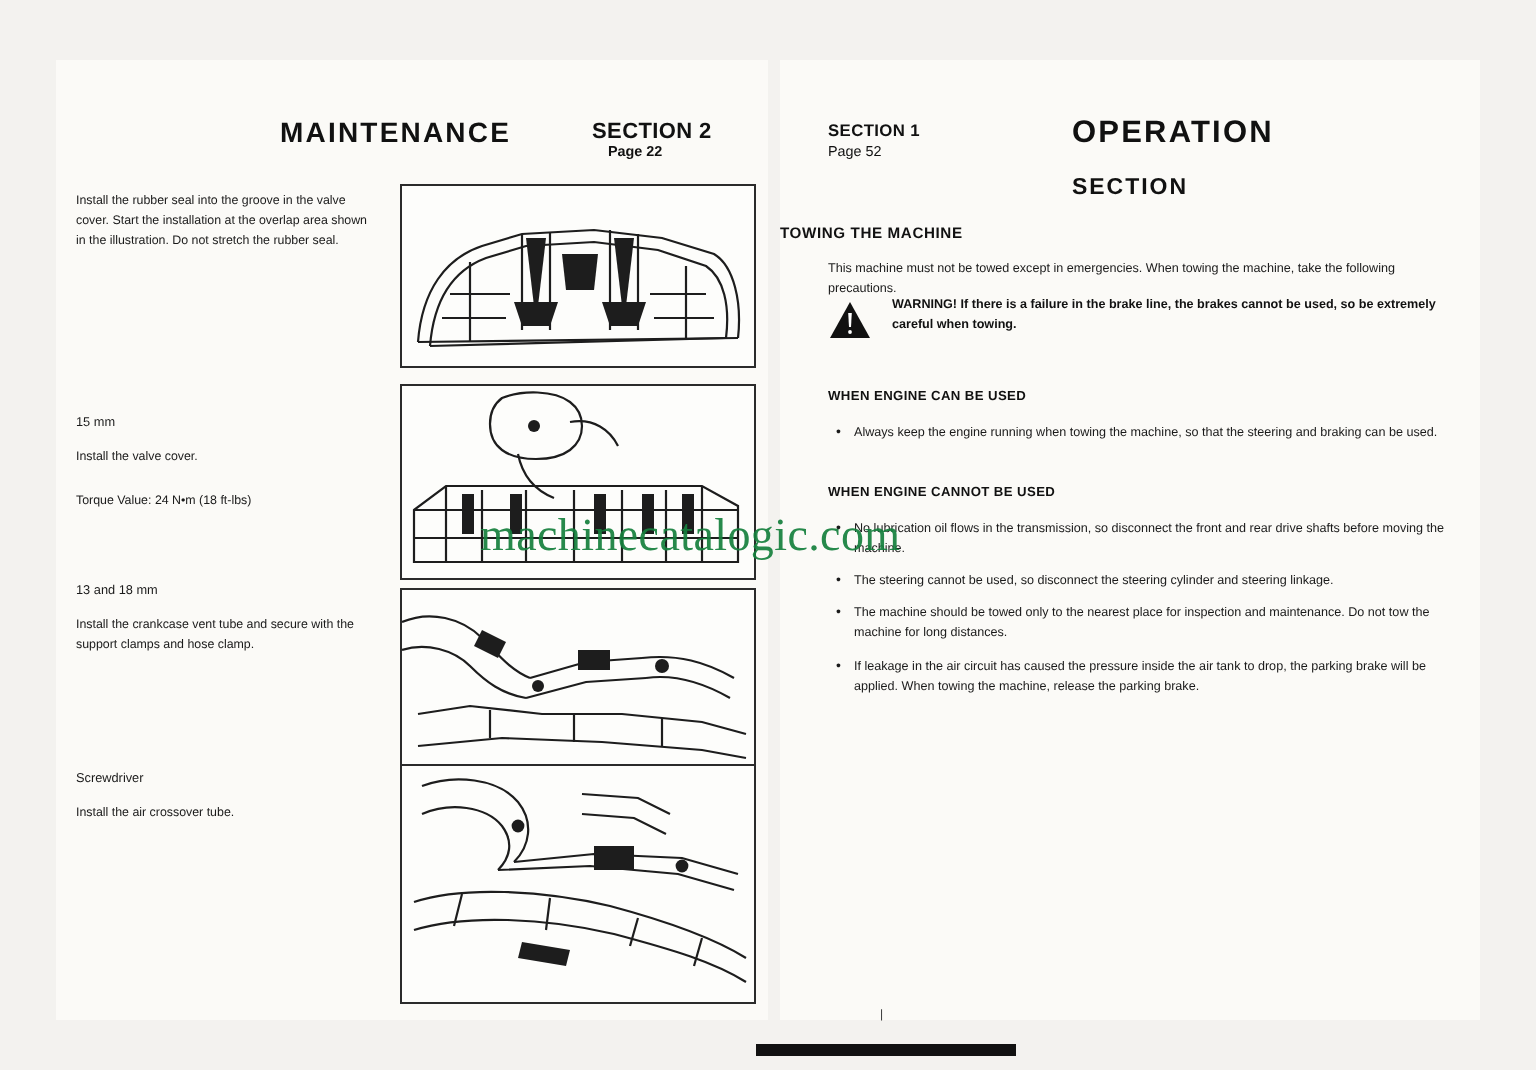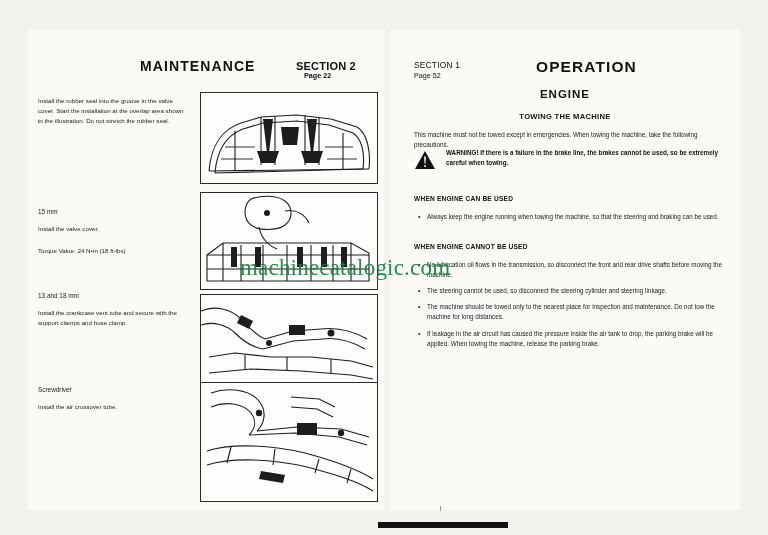--- a/index.html
+++ b/index.html
@@ -77,21 +77,21 @@
     background: #fdfdfb;
     overflow: hidden;
   }
   .figbox svg { display:block; }
 
   
   .hdr-section1 {
     position: absolute;
     left: 24px; top: 30px;
     font-size: 8.4px;
-    font-weight: normal;
+    font-weight: bold;
     color: #111;
     letter-spacing: .2px;
   }
   .hdr-page52 {
     position: absolute;
     left: 24px; top: 41px;
     font-size: 7.2px;
     font-weight: normal;
     color: #111;
   }
@@ -110,21 +110,20 @@
     text-align: center;
     font-size: 11.5px;
     font-weight: bold;
     letter-spacing: 1px;
     color: #111;
   }
   .hdr-towing-machine {
     position: absolute;
     left: 0; top: 82px;
     width: 350px;
-    text-align: center;
     font-size: 7.6px;
     font-weight: bold;
     letter-spacing: .3px;
     color: #111;
   }
   .rt-para {
     position: absolute;
     font-size: 6.3px;
     color: #1a1a1a;
     line-height: 1.62;
@@ -319,21 +318,21 @@
       </svg>
     </div>
   </div>
 
   <div class="right-page">
 
     <div class="hdr-section1">SECTION 1</div>
     <div class="hdr-page52">Page 52</div>
     <div class="hdr-operation">OPERATION</div>
 
-    <div class="hdr-towing">ENGINE</div>
+    <div class="hdr-towing">SECTION</div>
     <div class="hdr-towing-machine">TOWING THE MACHINE</div>
 
     <div class="rt-para" style="left:24px; top:100px; width:302px;">This machine must not be towed except in emergencies. When towing the machine, take the following precautions.</div>
 
     <div class="warn-wrap">
       <div class="warn-tri">
         <svg width="22" height="20" viewBox="0 0 22 20">
           <path d="M11 1 L21 19 L1 19 Z" fill="#111"></path>
           <path d="M10.1 6.5 h1.8 l-0.4 7 h-1 Z" fill="#fff"></path>
           <circle cx="11" cy="16" r="0.95" fill="#fff"></circle>

